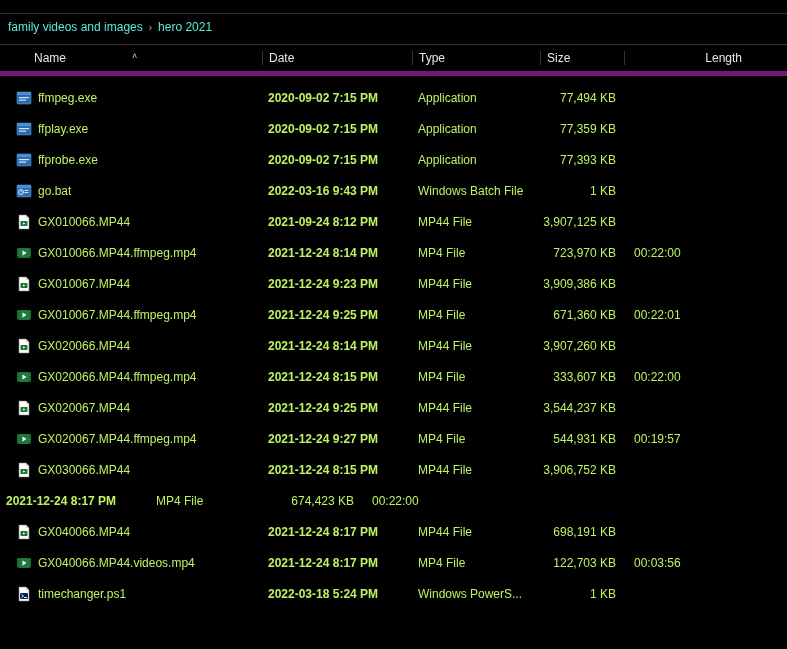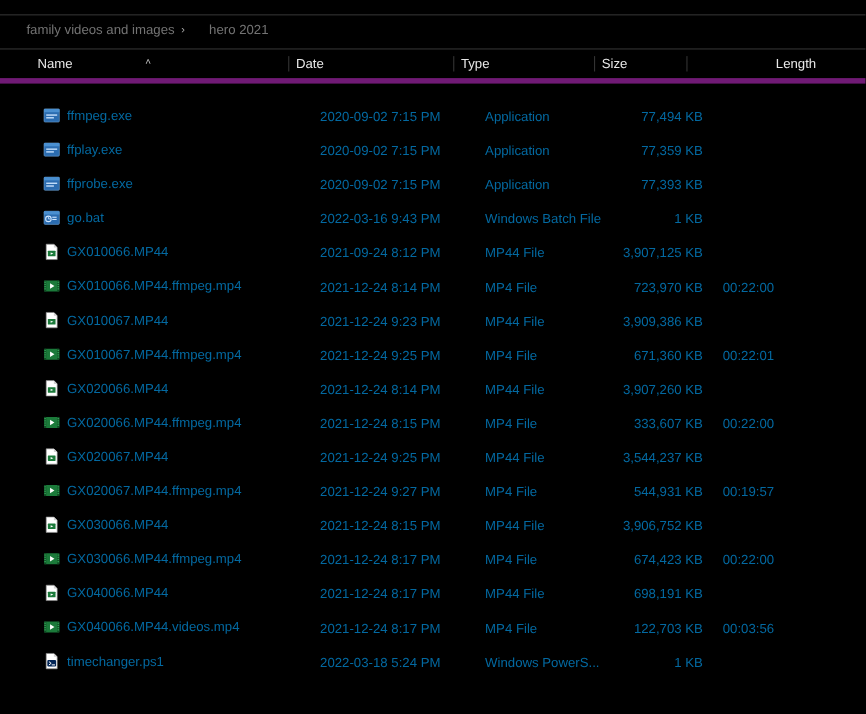--- a/index.html
+++ b/index.html
@@ -17,21 +17,21 @@
     border-bottom: 1px solid #333;
   }
   .breadcrumb {
     display: flex;
     align-items: center;
     gap: 6px;
     padding: 6px 8px 10px 8px;
     border-bottom: 1px solid #333;
     font-size: 12px;
   }
-  .breadcrumb .crumb { color: #737373; cursor: default; margin-left: 16px; }
+  .breadcrumb .crumb { color: #5eead4; cursor: default; }
   .breadcrumb .sep { color: #aaa; font-size: 10px; }
   .columns-header {
     display: flex;
     align-items: center;
     padding: 6px 0 6px 0;
     border-bottom: 5px solid #701a75;
     font-size: 12px;
     color: #e8e8e8;
   }
   .col-name   { width: 262px; padding-left: 34px; position: relative; }
@@ -43,36 +43,35 @@
   .sort-caret {
     position: absolute;
     left: 132px;
     top: 0px;
     font-size: 9px;
     color: #ccc;
   }
   .file-list { padding-top: 6px; }
   .row {
     display: flex;
-    align-items: flex-end;
+    align-items: center;
     height: 31px;
     font-size: 12px;
-    color: #0369a1;
-    margin-left: 23px;
+    color: #bef264;
   }
   .cell-name {
     width: 262px;
     display: flex;
     align-items: center;
     padding-left: 16px;
     gap: 6px;
     white-space: nowrap;
     overflow: hidden;
   }
-  .cell-date   { width: 150px; padding-left: 6px; white-space: nowrap; }
+  .cell-date   { width: 150px; padding-left: 6px; white-space: nowrap; font-weight: bold; }
   .cell-type   { width: 128px; padding-left: 6px; white-space: nowrap; overflow: hidden; text-overflow: ellipsis; }
   .cell-size   { width: 84px;  padding-right: 8px; text-align: right; white-space: nowrap; }
   .cell-length { width: 118px; padding-left: 10px; white-space: nowrap; }
   .icon {
     width: 16px; height: 16px; flex: 0 0 16px;
     display: inline-flex; align-items: center; justify-content: center;
   }
   .icon svg { width: 16px; height: 16px; display: block; }
 </style>
 </head>
@@ -283,28 +282,20 @@
           </svg>
         </span>
         <span>GX030066.MP44</span>
       </div>
       <div class="cell-date">2021-12-24 8:15 PM</div>
       <div class="cell-type">MP44 File</div>
       <div class="cell-size">3,906,752 KB</div>
       <div class="cell-length"></div>
     </div>
     <div class="row">
-      <div class="cell-name">
-        <span class="icon">
-          <svg viewBox="0 0 16 16">
-            <use href="#ic-mp4"></use>
-          </svg>
-        </span>
-        <span>GX030066.MP44.ffmpeg.mp4</span>
-      </div>
       <div class="cell-date">2021-12-24 8:17 PM</div>
       <div class="cell-type">MP4 File</div>
       <div class="cell-size">674,423 KB</div>
       <div class="cell-length">00:22:00</div>
     </div>
     <div class="row">
       <div class="cell-name">
         <span class="icon">
           <svg viewBox="0 0 16 16">
             <use href="#ic-mp44"></use>

